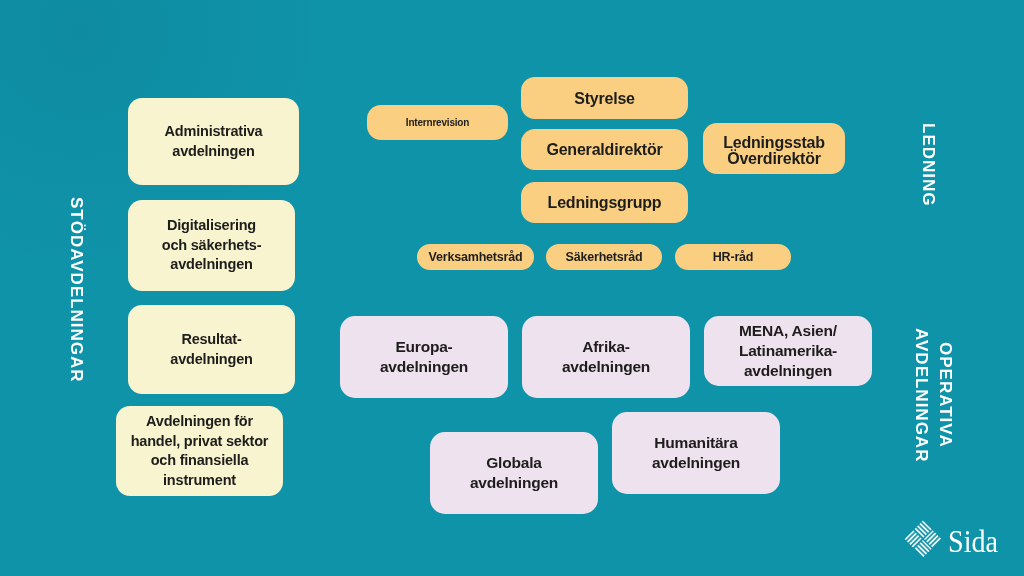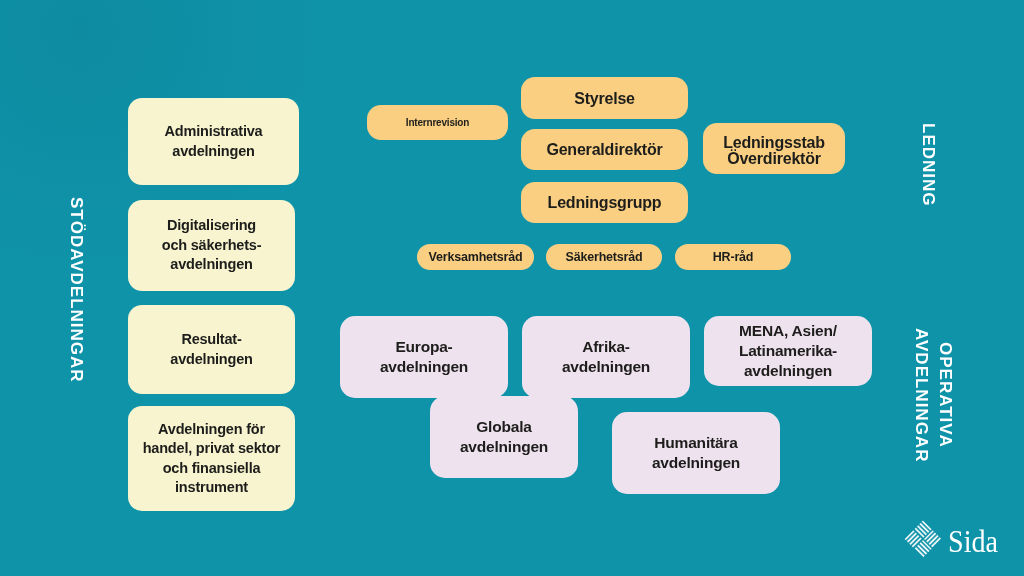--- a/index.html
+++ b/index.html
@@ -27,41 +27,41 @@
   }
   .cream    { background:#F7F4CF; font-size:14.5px; line-height:19.5px; }
   .orange   { background:#FACF81; font-size:16px;   line-height:19px; }
   .lavender { background:#EFE2EF; font-size:15.5px; line-height:20px; border-radius:15px; }
   .council  { background:#FACF81; font-size:12.5px; line-height:14px; border-radius:13px; }
 
   
   .b-admin    { left:128px; top:90px;  width:171px; height:87px; }
   .b-digital  { left:128px; top:192px; width:167px; height:91px; }
   .b-resultat { left:128px; top:297px; width:167px; height:89px; }
-  .b-handel   { left:128px; top:398px; width:167px; height:105px; }
+  .b-handel   { left:116px; top:398px; width:167px; height:90px; }
 
   
   .b-internrevision { left:367px; top:97px;  width:141px; height:35px; font-size:10px; }
   .b-styrelse       { left:521px; top:69px;  width:167px; height:42px; }
   .b-generaldir     { left:521px; top:121px; width:167px; height:41px; }
   .b-ledningsgrupp  { left:521px; top:174px; width:167px; height:41px; }
   .b-ledningsstab   { left:703px; top:115px; width:142px; height:51px; flex-direction:column; }
   .b-ledningsstab .title { font-size:16px; line-height:19px; }
   .b-ledningsstab .subtitle { font-size:16px; line-height:13px; }
 
   
   .b-verksamhetsrad { left:417px; top:236px; width:117px; height:26px; }
   .b-sakerhetsrad   { left:546px; top:236px; width:116px; height:26px; }
   .b-hrrad          { left:675px; top:236px; width:116px; height:26px; }
 
   
   .b-europa     { left:340px; top:308px; width:168px; height:82px; }
   .b-afrika     { left:522px; top:308px; width:168px; height:82px; }
   .b-mena       { left:704px; top:308px; width:168px; height:70px; }
-  .b-globala    { left:430px; top:388px; width:148px; height:82px; }
+  .b-globala    { left:430px; top:424px; width:168px; height:82px; }
   .b-humanitara { left:612px; top:404px; width:168px; height:82px; }
 
   
   .vlabel {
     position:absolute;
     writing-mode:vertical-rl;
     text-align:center;
     color:#FFFFFF;
     font-weight:700;
     font-size:17px;

